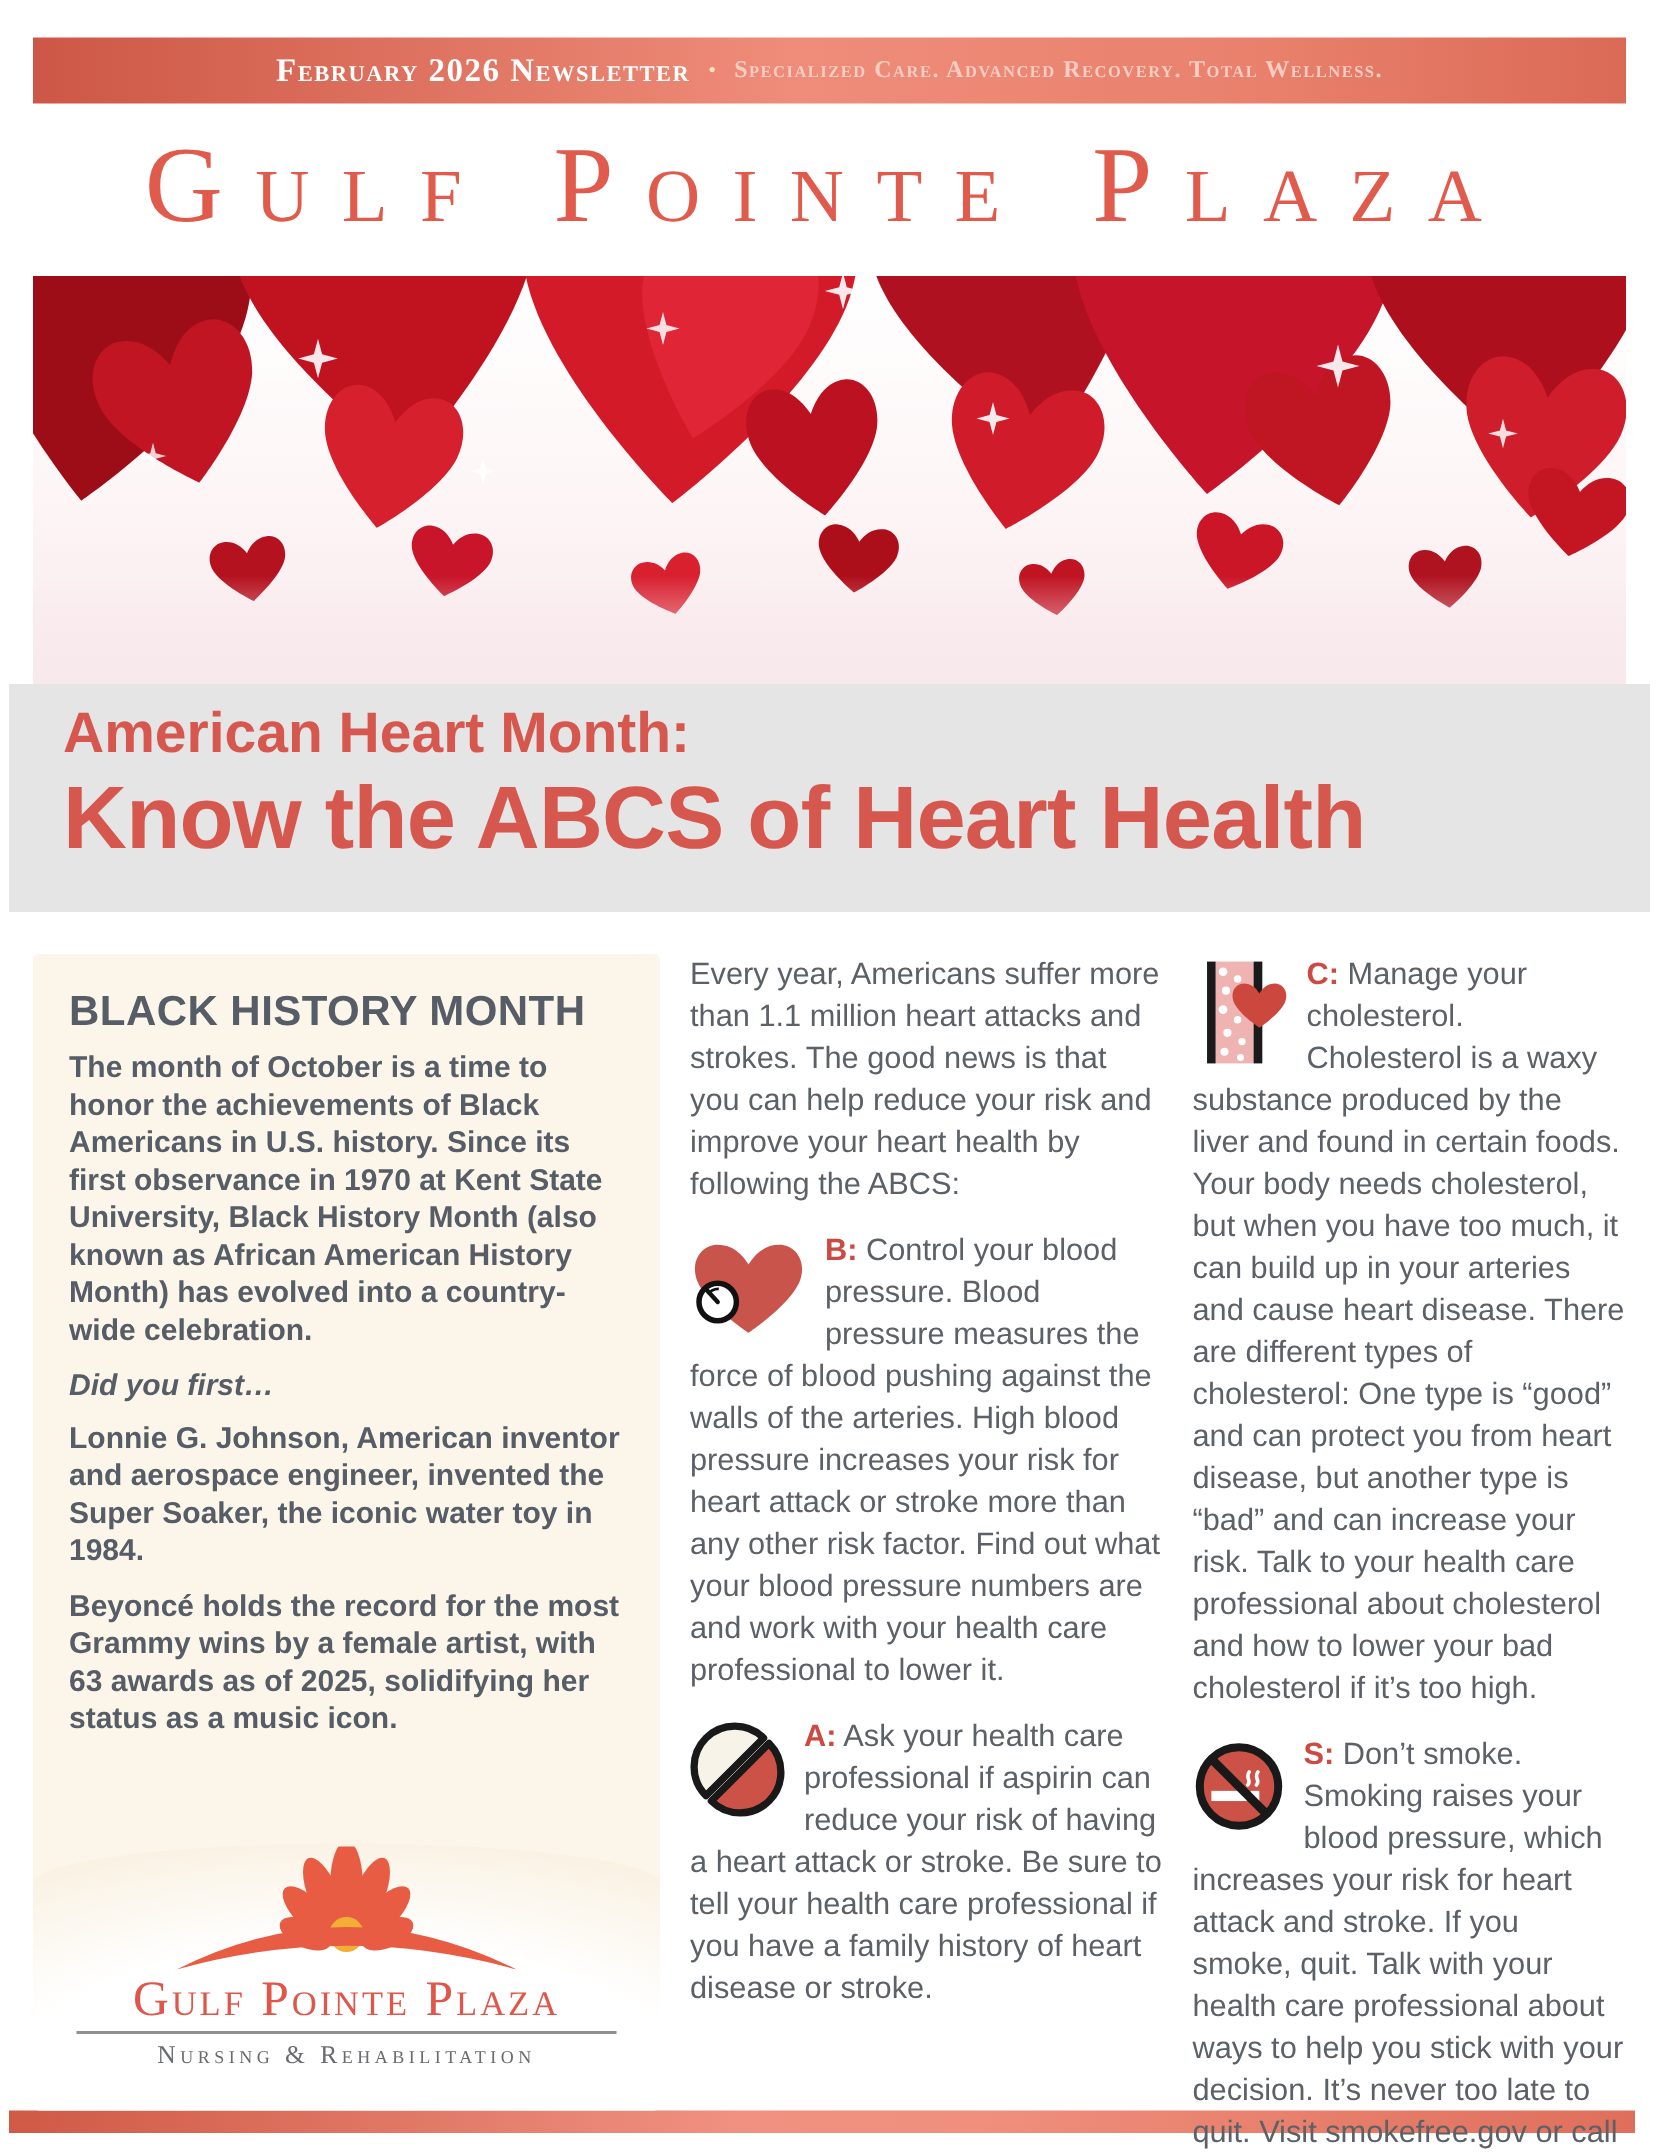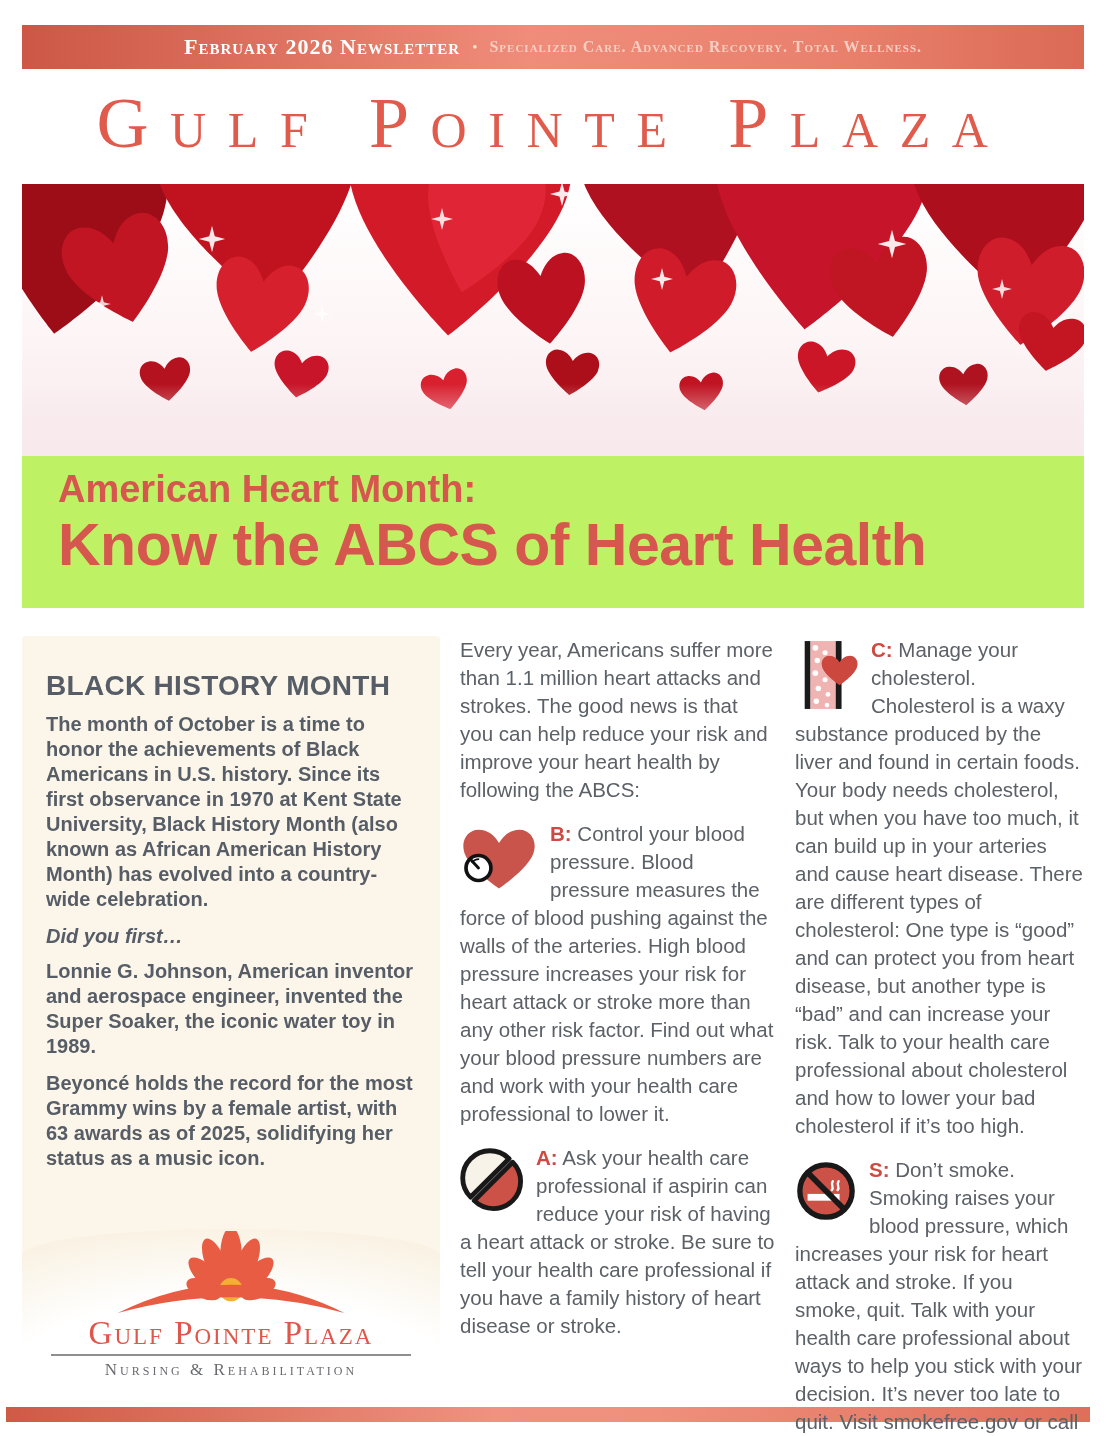--- a/index.html
+++ b/index.html
@@ -17,27 +17,27 @@
   
   .masthead{margin:12px 0 0;text-align:center;font-family:"Liberation Serif",serif;
     font-variant:small-caps;font-weight:400;color:#e15b4d;font-size:72px;line-height:85px;
     letter-spacing:0.30em;white-space:nowrap;}
 
   
   .hearts{margin:18px 22px 0;height:272px;}
   .hearts svg{display:block;}
 
   
-  .feature{margin:0 22px;height:152px;background:#bef264;padding:10px 4px 0 36px;box-sizing:border-box;}
+  .feature{margin:0 6px;height:152px;background:#e5e5e5;padding:10px 4px 0 36px;box-sizing:border-box;}
   .kicker{color:#d6574e;font-weight:700;font-size:38px;line-height:46px;}
   .feature-title{color:#d6574e;font-weight:700;font-size:59px;line-height:66px;letter-spacing:-0.5px;}
 
   
   .columns{margin:28px 22px 0;height:771px;display:flex;gap:20px;}
-  .left-box{width:418px;box-sizing:border-box;background:#fcf6ea;padding:34px 24px 0;
+  .left-box{width:418px;box-sizing:border-box;background:#fcf6ea;padding:22px 24px 0;
     display:flex;flex-direction:column;overflow:hidden;border-radius:4px;}
   .left-box h2{margin:0 0 10px;color:#565d66;font-size:28px;letter-spacing:0.3px;}
   .lb{margin:0 0 12px;color:#565d66;font-weight:700;font-size:20px;line-height:25px;}
   .dyk{font-style:italic;margin-bottom:10px;}
   .col{box-sizing:border-box;}
   .mid{width:315px;}
   .rightcol{flex:1;}
   .body-p{margin:0 0 16px;color:#5b6167;font-size:20.5px;line-height:28px;}
   .abc{clear:both;}
   .abc-icon{float:left;margin:4px 12px 2px 0;}
@@ -125,21 +125,21 @@
     <div class="kicker">American Heart Month:</div>
     <div class="feature-title">Know the ABCS of Heart Health</div>
   </div>
 
   <div class="columns">
 
     <aside class="left-box">
       <h2>BLACK HISTORY MONTH</h2>
       <p class="lb">The month of October is a time to honor the achievements of Black Americans in U.S. history.  Since its first observance in 1970 at Kent State University, Black History Month (also known as African American History Month) has evolved into a country-wide celebration.</p>
       <p class="lb dyk">Did you first…</p>
-      <p class="lb">Lonnie G. Johnson, American inventor and aerospace engineer, invented the Super Soaker, the iconic water toy in 1989.</p>
+      <p class="lb">Lonnie G. Johnson, American inventor and aerospace engineer, invented the Super Soaker, the iconic water toy in 1984.</p>
       <p class="lb">Beyoncé holds the record for the most Grammy wins by a female artist, with 63 awards as of 2025, solidifying her status as a music icon.</p>
 
       <div class="logo-box">
         <span>
           <svg width="250" height="84" viewBox="0 0 300 100">
             <g transform="translate(150,84)" fill="#e85c44">
               <ellipse cx="0" cy="-55" rx="13" ry="34"></ellipse>
               <ellipse transform="rotate(22)" cx="0" cy="-50" rx="12" ry="31"></ellipse>
               <ellipse transform="rotate(-22)" cx="0" cy="-50" rx="12" ry="31"></ellipse>
               <ellipse transform="rotate(44)" cx="0" cy="-44" rx="11.5" ry="27"></ellipse>

